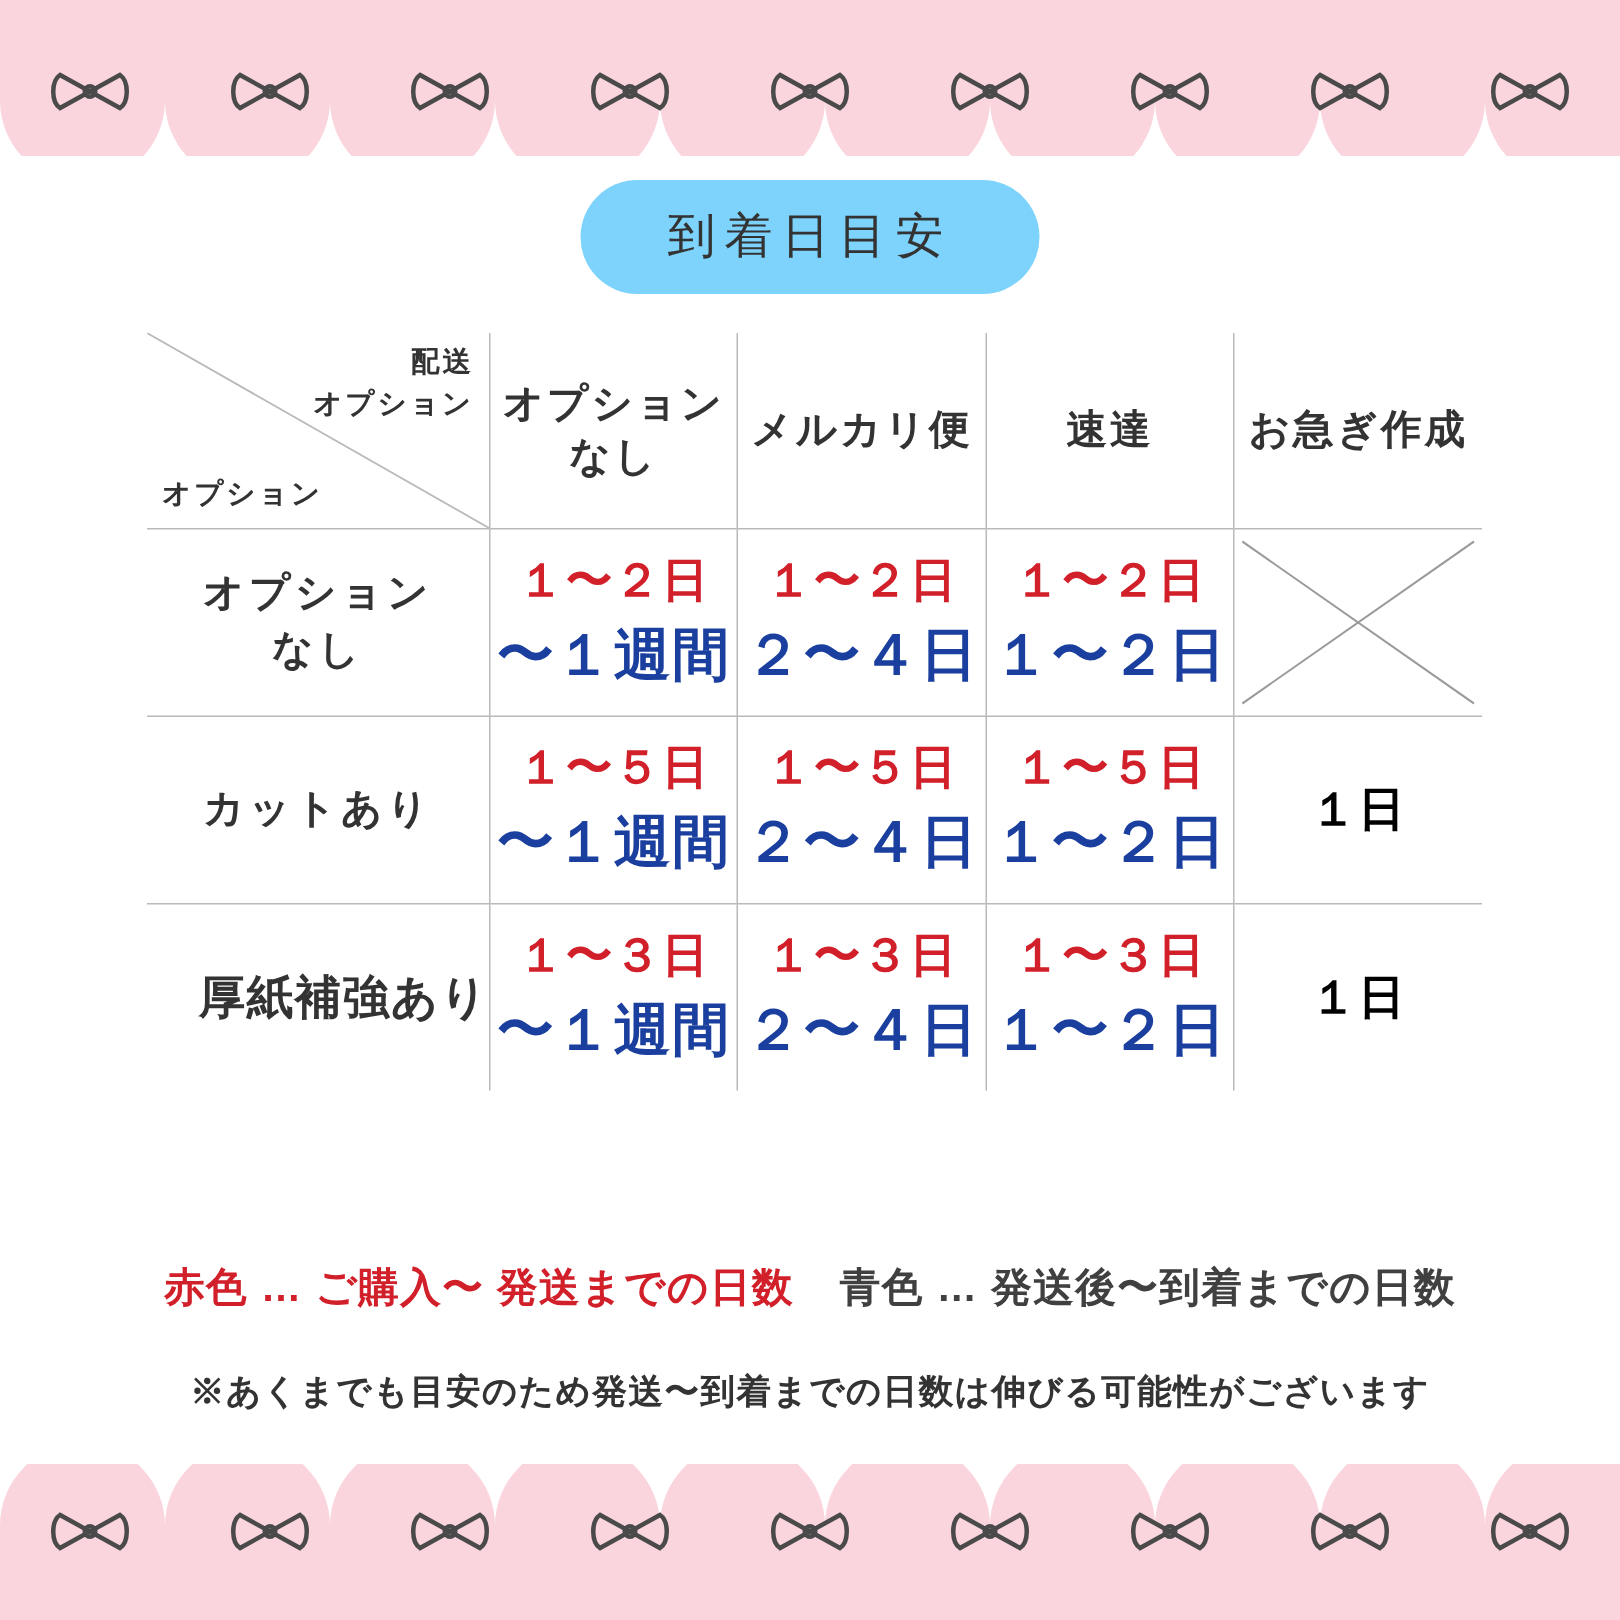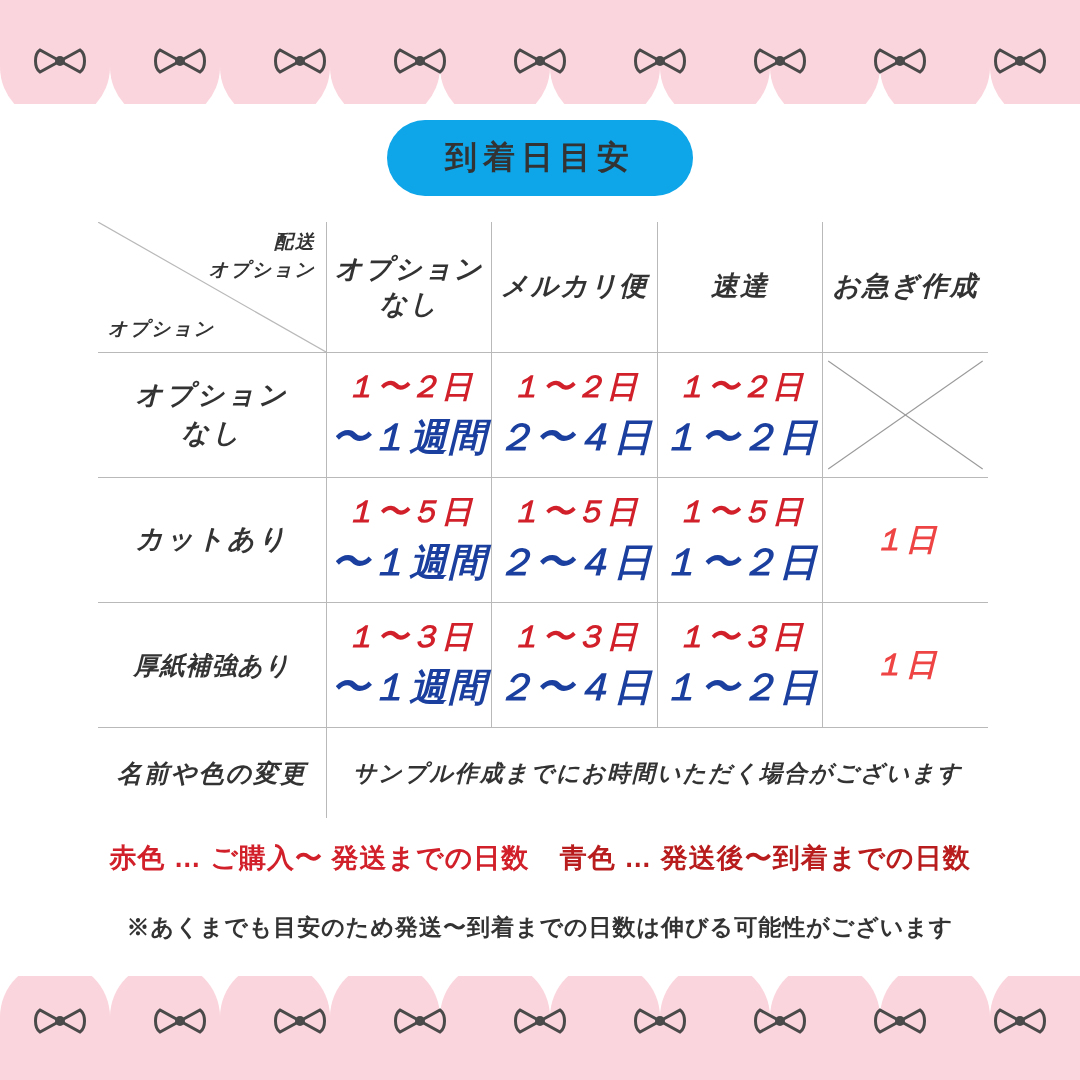--- a/index.html
+++ b/index.html
@@ -80,27 +80,27 @@
   .deco-band.top .bows { top: 46px; }
   .deco-band.bottom .bows { bottom: 44px; }
   .bow { width: 52px; height: 30px; }
 
   
   .title-pill {
     position: absolute;
     top: 120px;
     left: 50%;
     transform: translateX(-50%);
-    background: #0ea5e9;
+    background: #7dd3fc;
     border-radius: 40px;
     padding: 16px 58px;
     color: #333333;
     font-size: 32px;
     letter-spacing: 6px;
-    font-weight: 700;
+    font-weight: 400;
     white-space: nowrap;
   }
 
   
   .table-wrap {
     position: absolute;
     top: 222px;
     left: 98px;
     width: 890px;
   }
@@ -108,21 +108,20 @@
     border-collapse: collapse;
     width: 890px;
     table-layout: fixed;
   }
   table.delivery td, table.delivery th {
     border: 1px solid #b9b9b9;
     padding: 0;
     vertical-align: middle;
     text-align: center;
     color: #333333;
-    font-style: italic;
   }
   
   table.delivery tr td:first-child,
   table.delivery tr th:first-child { border-left: none; }
   table.delivery tr td:last-child,
   table.delivery tr th:last-child { border-right: none; }
   table.delivery tr:first-child th,
   table.delivery tr:first-child td { border-top: none; }
   table.delivery tr:last-child td { border-bottom: none; }
 
@@ -170,43 +169,44 @@
 
   td.row-head {
     font-size: 27px;
     font-weight: 700;
     letter-spacing: 3px;
     line-height: 1.4;
     height: 124px;
     color: #333;
   }
   td.row-head.small {
-    font-size: 25px;
+    font-size: 31px;
     letter-spacing: 1px;
+    text-align: right;
   }
 
   td.data-cell {
     height: 124px;
     font-weight: 700;
     line-height: 1.45;
   }
   .red {
     color: #d2202a;
     font-size: 31px;
     letter-spacing: 1px;
     display: block;
   }
   .blue {
     color: #1a3f9e;
     font-size: 38px;
     letter-spacing: 1px;
     display: block;
   }
   .single-red {
-    color: #ef4444;
+    color: #000000;
     font-size: 31px;
     letter-spacing: 1px;
   }
   .cross-cell svg { display: block; width: 100%; height: 100%; }
   .cross-cell { padding: 0; height: 124px; }
 
   td.note-head {
     font-size: 25px;
     font-weight: 700;
     letter-spacing: 2px;
@@ -227,21 +227,21 @@
     position: absolute;
     top: 840px;
     left: 0;
     width: 1080px;
     text-align: center;
     font-size: 27px;
     font-weight: 700;
     letter-spacing: 1px;
   }
   .legend .lg-red { color: #d2202a; text-align: right; }
-  .legend .lg-blue { color: #b91c1c; margin-left: 22px; }
+  .legend .lg-blue { color: #404040; margin-left: 22px; }
 
   .footnote {
     position: absolute;
     top: 912px;
     left: 0;
     width: 1080px;
     text-align: center;
     font-size: 23px;
     letter-spacing: 1px;
     color: #333333;
@@ -423,24 +423,20 @@
       </td>
       <td class="data-cell">
         <span class="red">１〜３日</span>
         <span class="blue">１〜２日</span>
       </td>
       <td class="data-cell">
         <span class="single-red">１日</span>
       </td>
     </tr>
 
-    <tr>
-      <td class="note-head">名前や色の変更</td>
-      <td class="note-body" colspan="4">サンプル作成までにお時間いただく場合がございます</td>
-    </tr>
   </tbody>
     </table>
 </div>
 
 <div class="legend">
   <span class="lg-red">赤色 … ご購入〜 発送までの日数</span>
   <span class="lg-blue">青色 … 発送後〜到着までの日数</span>
 </div>
 
 <div class="footnote">※あくまでも目安のため発送〜到着までの日数は伸びる可能性がございます</div>

